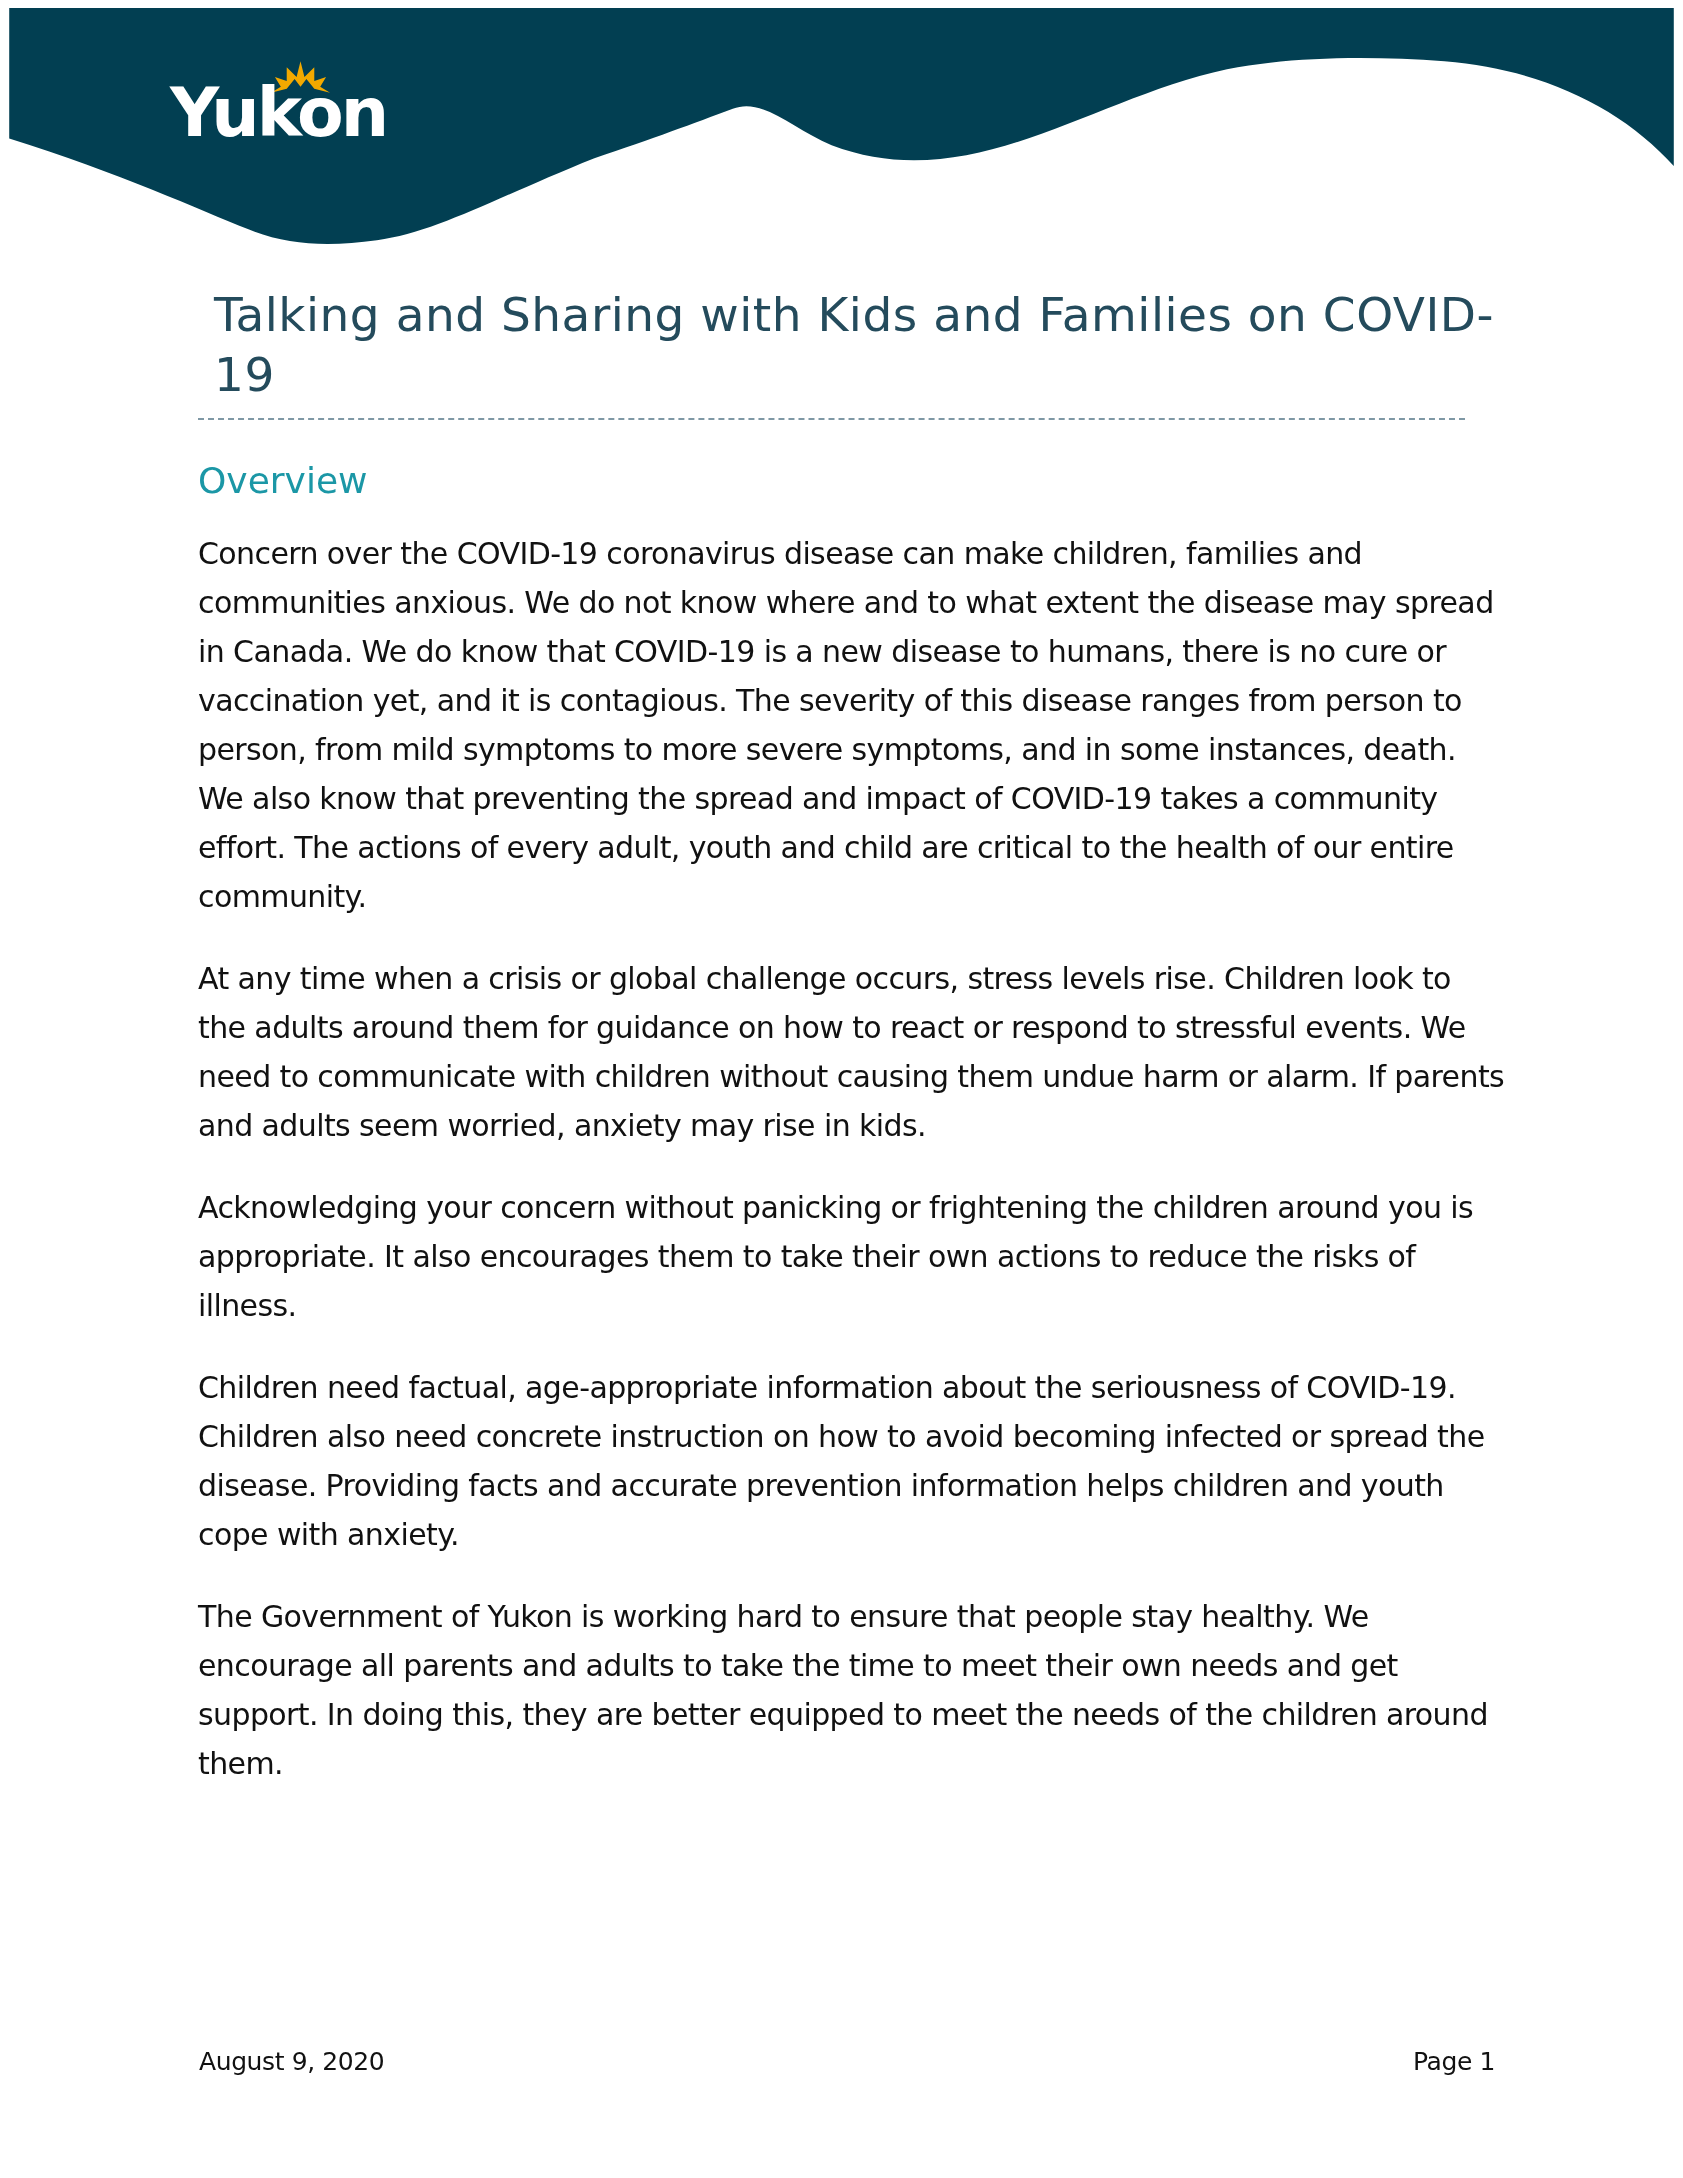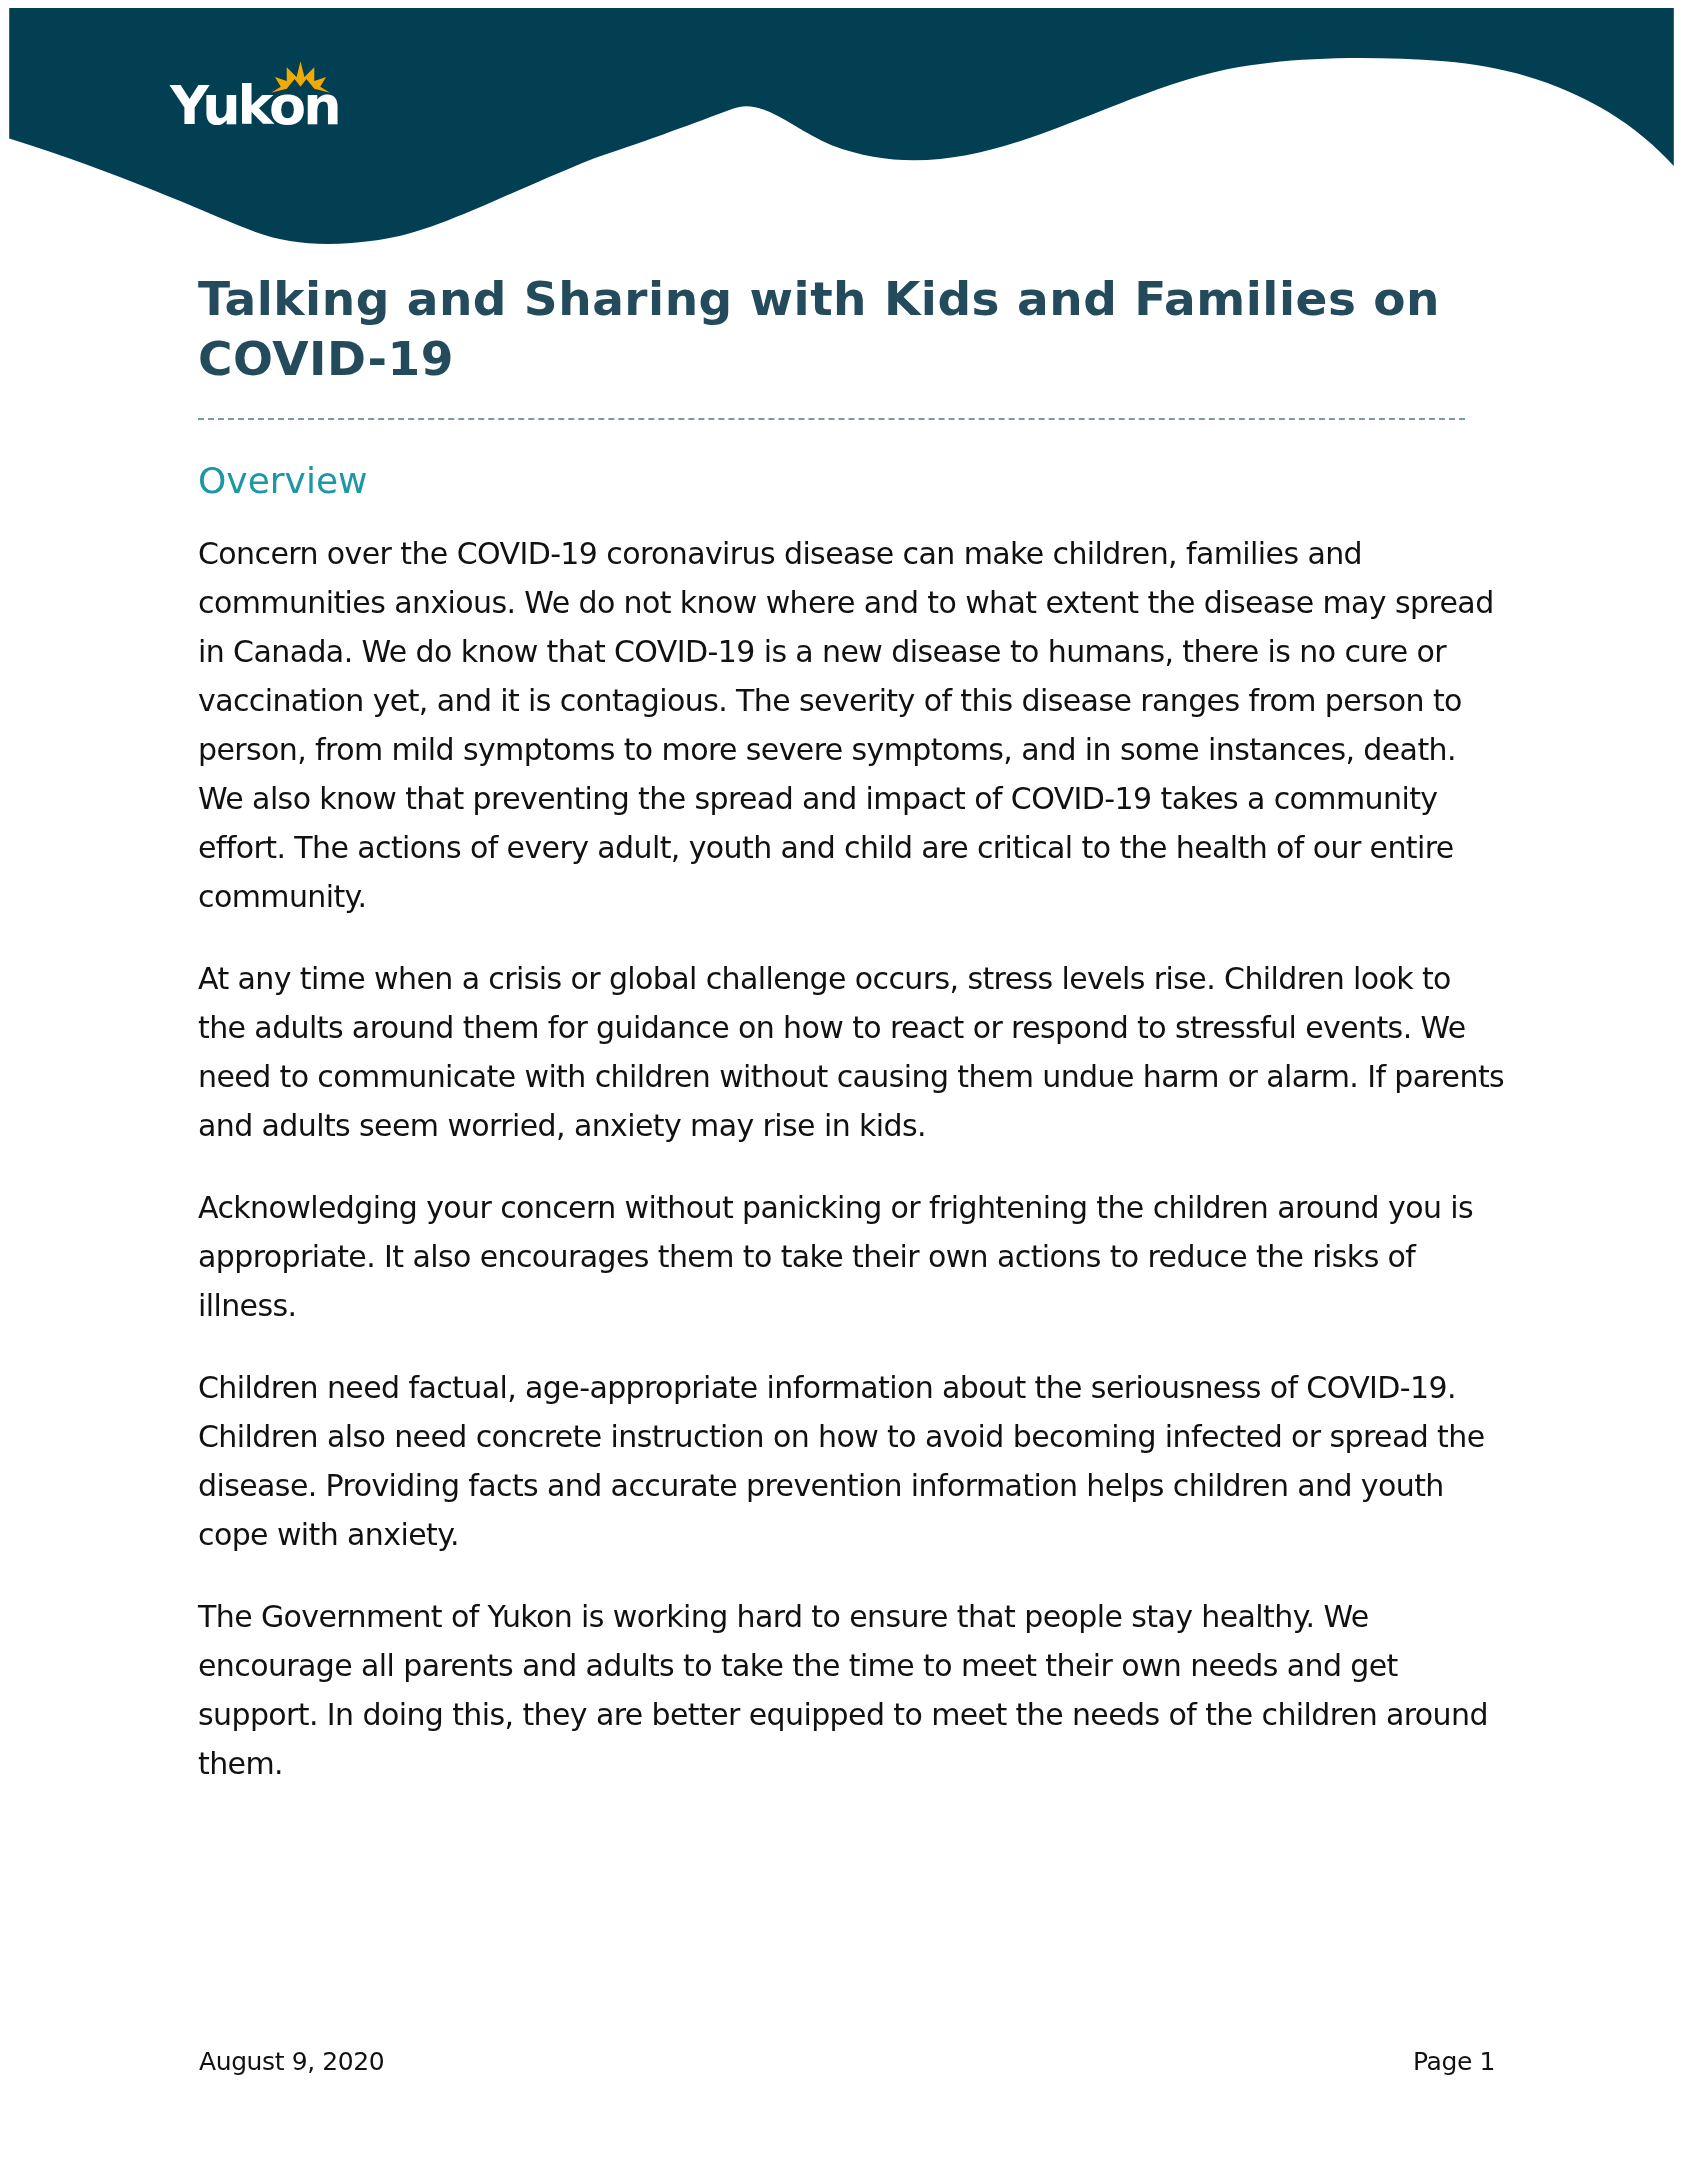--- a/index.html
+++ b/index.html
@@ -1,23 +1,23 @@
 <!DOCTYPE html>
 <html><head>
 <meta charset="utf-8">
 <style>
   html, body { margin: 0; padding: 0; background: #ffffff; }
   body { width: 1683px; height: 2178px; position: relative; overflow: hidden;
          font-family: "DejaVu Sans", "Liberation Sans", sans-serif; color: #111; }
   .banner { position: absolute; left: 0; top: 0; width: 1683px; height: 257px; }
   .logo { position: absolute; left: 166px; top: 51px; width: 208px; height: 99px; }
   .logo-text { position: absolute; left: 4px; top: 28px; font-family: "DejaVu Sans", sans-serif;
-               font-weight: bold; font-size: 54px; letter-spacing: -3px; color: #ffffff; line-height: 1; }
-  .title { position: absolute; left: 198px; top: 269px; width: 1287px; margin: 0;
-           font-family: "DejaVu Sans", sans-serif; font-weight: bold; font-size: 47px;
+               font-weight: bold; font-size: 68px; letter-spacing: -3px; color: #ffffff; line-height: 1; }
+  .title { position: absolute; left: 198px; top: 269px; width: 1287px; margin: 16px;
+           font-family: "DejaVu Sans", sans-serif; font-weight: normal; font-size: 47px;
            line-height: 60px; color: #244b5c; letter-spacing: 0.5px; }
   .divider { position: absolute; left: 198px; top: 418px; width: 1267px; height: 0;
              border-top: 2px dashed #7f98a5; }
   .section-heading { position: absolute; left: 198px; top: 457px; margin: 0;
                      font-family: "DejaVu Sans", sans-serif; font-weight: normal; font-size: 36px;
                      color: #1b97a6; line-height: 48px; }
   .body { position: absolute; left: 198px; top: 521px; width: 1307px; }
   .para { margin: 8px 0 33px 0; font-family: "DejaVu Sans", sans-serif; font-size: 30px;
           line-height: 49px; color: #111; letter-spacing: -0.6px; }
   .footer-date { position: absolute; left: 199px; top: 2047px; font-size: 25px; color: #111;

